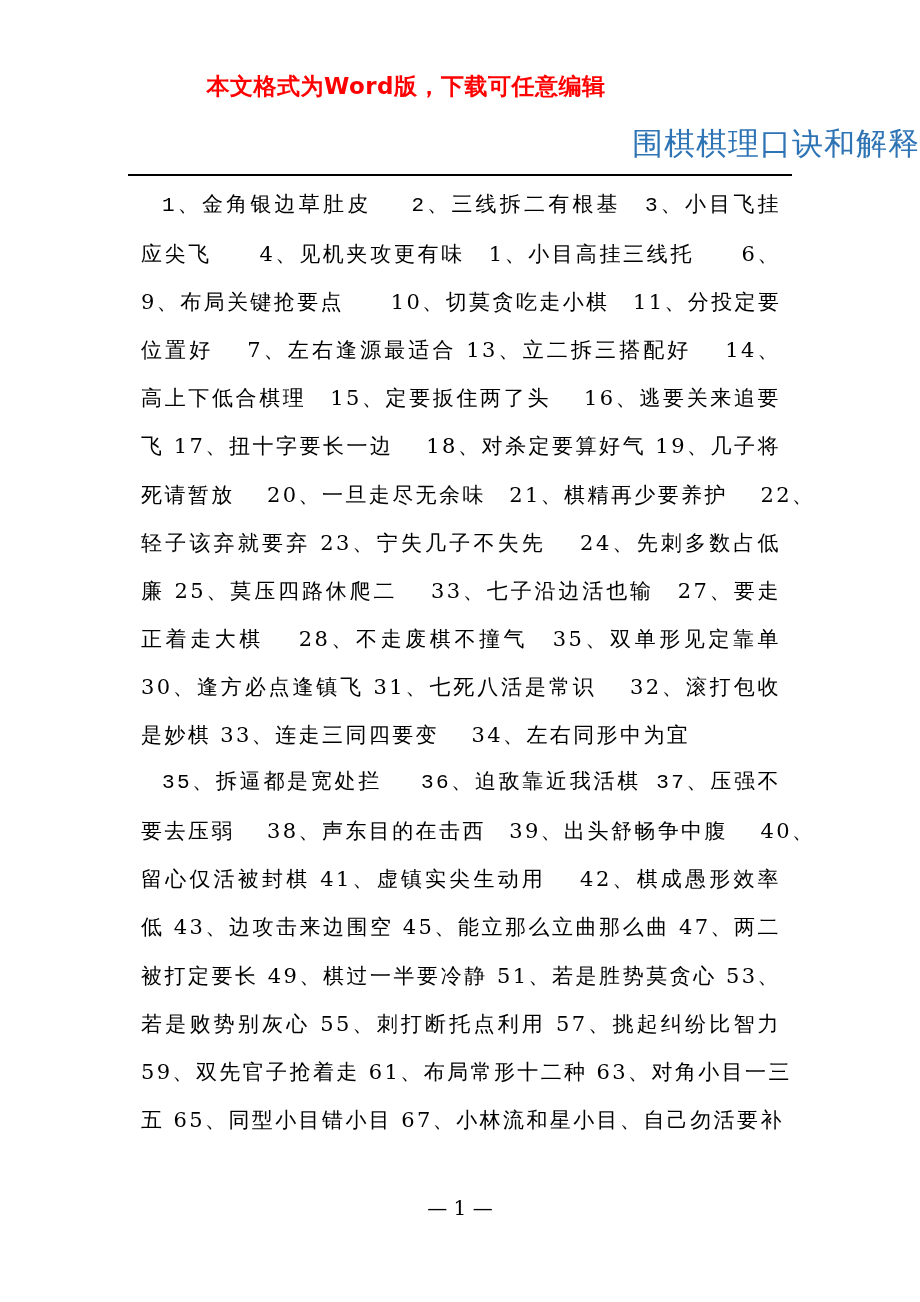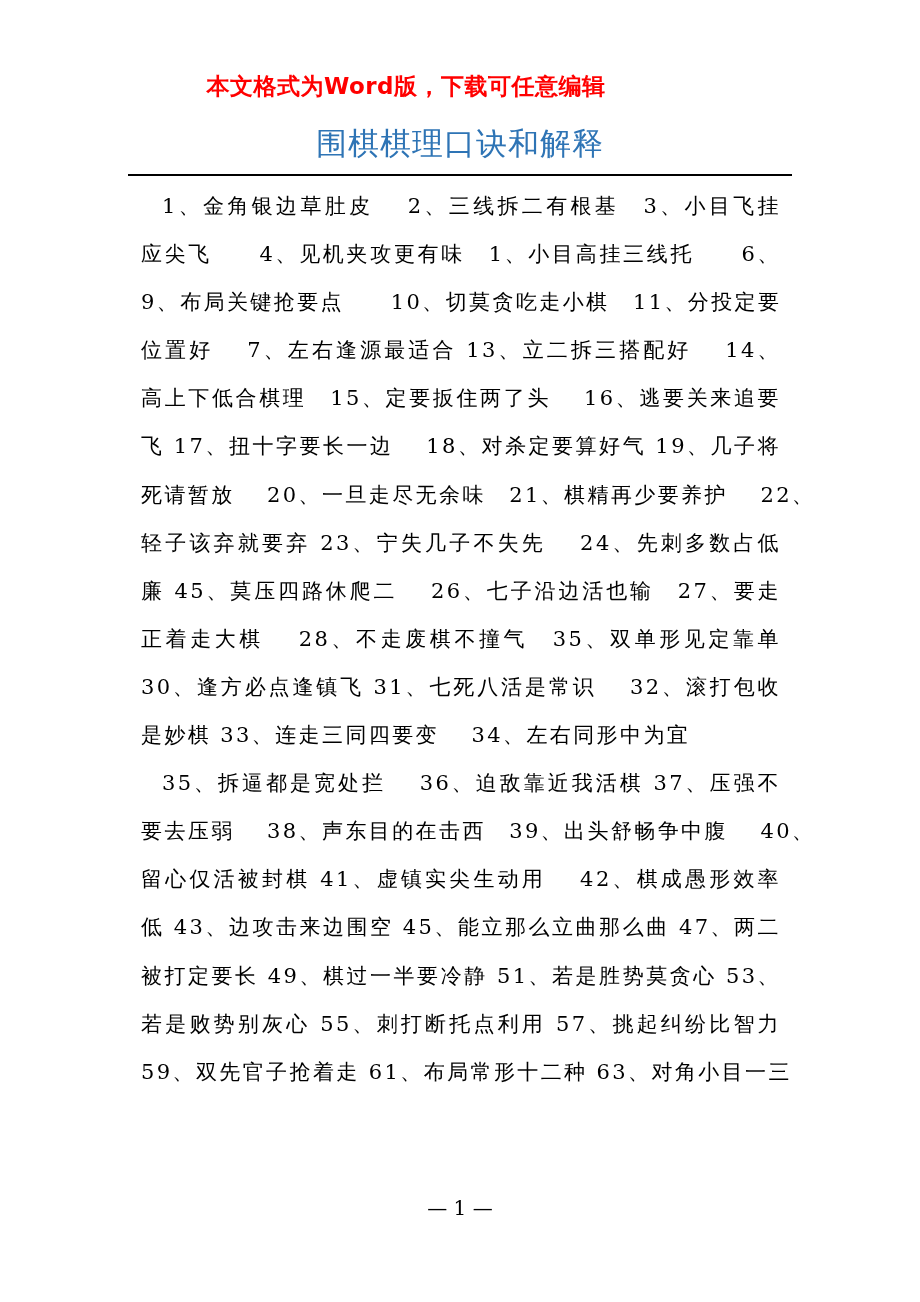--- a/index.html
+++ b/index.html
@@ -31,21 +31,21 @@
     font-weight: bold;
     font-size: 23px;
     line-height: 36px;
     color: #ff0000;
     letter-spacing: 0.5px;
   }
   .doc-title {
     position: absolute;
     left: 0; top: 120px;
     width: 920px;
-    text-align: center;
+    text-align: right;
     font-family: "DejaVu Sans", "Liberation Sans", sans-serif;
     font-size: 31px;
     line-height: 46px;
     color: #2e74b5;
     letter-spacing: 1px;
   }
   .rule {
     position: absolute;
     left: 128px;
     top: 174px;
@@ -66,20 +66,21 @@
     white-space: nowrap;
     letter-spacing: 2.4px;
     text-align: justify;
     text-align-last: justify;
   }
   .line.last {
     text-align-last: left;
   }
   .line.indent {
     padding-left: 21px;
+    font-family: Liberation Mono, monospace;
   }
   .footer {
     position: absolute;
     left: 0;
     top: 1193px;
     width: 920px;
     text-align: center;
     font-size: 20px;
     line-height: 30px;
     color: #000000;
@@ -95,27 +96,28 @@
 
   <div class="body-text">
     <div class="line indent">1、金角银边草肚皮　 2、三线拆二有根基　3、小目飞挂</div>
     <div class="line">应尖飞　　4、见机夹攻更有味　1、小目高挂三线托　　6、</div>
     <div class="line">9、布局关键抢要点　　10、切莫贪吃走小棋　11、分投定要</div>
     <div class="line">位置好　 7、左右逢源最适合 13、立二拆三搭配好　 14、</div>
     <div class="line">高上下低合棋理　15、定要扳住两了头　 16、逃要关来追要</div>
     <div class="line">飞 17、扭十字要长一边　 18、对杀定要算好气 19、几子将</div>
     <div class="line">死请暂放　 20、一旦走尽无余味　21、棋精再少要养护　 22、</div>
     <div class="line">轻子该弃就要弃 23、宁失几子不失先　 24、先刺多数占低</div>
-    <div class="line">廉 45、莫压四路休爬二　 26、七子沿边活也输　27、要走</div>
+    <div class="line">廉 25、莫压四路休爬二　 33、七子沿边活也输　27、要走</div>
     <div class="line">正着走大棋　 28、不走废棋不撞气　35、双单形见定靠单</div>
     <div class="line">30、逢方必点逢镇飞 31、七死八活是常识　 32、滚打包收</div>
     <div class="line last">是妙棋 33、连走三同四要变　 34、左右同形中为宜</div>
     <div class="line indent">35、拆逼都是宽处拦　 36、迫敌靠近我活棋 37、压强不</div>
     <div class="line">要去压弱　 38、声东目的在击西　39、出头舒畅争中腹　 40、</div>
     <div class="line">留心仅活被封棋 41、虚镇实尖生动用　 42、棋成愚形效率</div>
     <div class="line">低 43、边攻击来边围空 45、能立那么立曲那么曲 47、两二</div>
     <div class="line">被打定要长 49、棋过一半要冷静 51、若是胜势莫贪心 53、</div>
     <div class="line">若是败势别灰心 55、刺打断托点利用 57、挑起纠纷比智力</div>
     <div class="line">59、双先官子抢着走 61、布局常形十二种 63、对角小目一三</div>
+    <div class="line">五 65、同型小目错小目 67、小林流和星小目、自己勿活要补</div>
   </div>
 
   <div class="footer">— 1 —</div>
 </div>
 
 </body></html>

